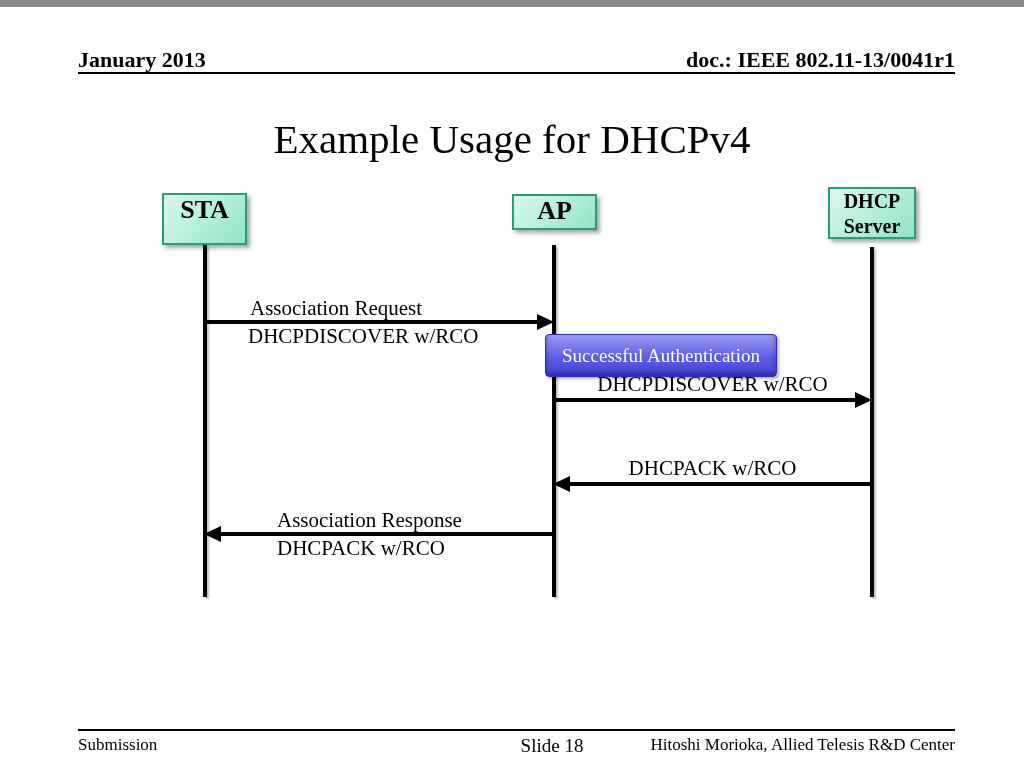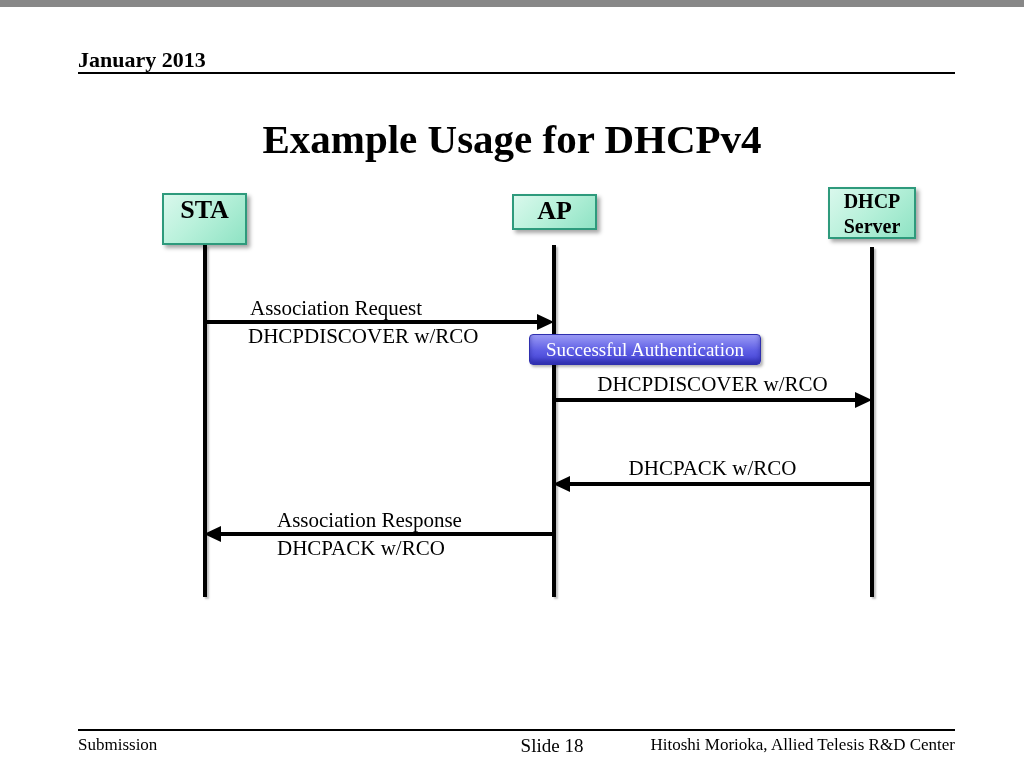--- a/index.html
+++ b/index.html
@@ -7,21 +7,21 @@
     position:relative; width:1024px; height:768px; background:#ffffff;
     font-family:"Liberation Serif", serif; color:#000; overflow:hidden;
     margin:7px auto;
   }
   
   .hdr-left  { position:absolute; left:78px;  top:40px; font-size:22px; font-weight:bold; white-space:nowrap; }
   .hdr-right { position:absolute; right:69px; top:40px; font-size:22px; font-weight:bold; white-space:nowrap; }
   .hdr-rule  { position:absolute; left:78px; top:65px; width:877px; height:2px; background:#000; }
   
   .title { position:absolute; left:0; top:108px; width:100%; text-align:center;
-           font-size:41px; font-weight:bold; margin:0; }
+           font-size:41px; font-weight:normal; margin:0; }
   
   .actor {
     position:absolute; box-sizing:border-box;
     background:linear-gradient(135deg,#d9f8ec 0%,#b9f1db 45%,#8fe3c4 100%);
     border:2px solid #2e9a7c;
     box-shadow:3px 3px 4px rgba(0,0,0,0.35);
     display:flex; align-items:flex-start; justify-content:center;
     text-align:center;
     font-weight:bold;
   }
@@ -48,39 +48,40 @@
   
   .msg { position:absolute; font-size:21px; white-space:nowrap; }
   .m1a { left:250px; top:289px; }
   .m1b { left:248px; top:317px; }
   .m2  { left:554px; top:365px; width:317px; text-align:center; }
   .m3  { left:554px; top:449px; width:317px; text-align:center; }
   .m4a { left:277px; top:501px; }
   .m4b { left:277px; top:529px; }
   
   .note {
-    position:absolute; left:529px; top:327px; width:232px; height:31px; box-sizing:border-box;
+    position:absolute; left:545px; top:327px; width:232px; height:43px; box-sizing:border-box;
     background:linear-gradient(180deg,#9a9af5 0%,#5d5de4 55%,#4444d6 100%);
     border:1px solid #2f2fae; border-radius:4px;
     box-shadow:inset 0 -4px 5px rgba(30,30,140,0.55), 2px 2px 3px rgba(0,0,0,0.3);
     color:#ffffff; font-size:19px;
     display:flex; align-items:center; justify-content:center; white-space:nowrap;
   }
   
   .ftr-rule   { position:absolute; left:78px; top:722px; width:877px; height:2px; background:#000; }
   .ftr-left   { position:absolute; left:78px;  top:728px; font-size:17px; white-space:nowrap; }
   .ftr-center { position:absolute; left:8px; width:100%; top:728px; font-size:19px; text-align:center;padding-left:32px; }
   .ftr-right  { position:absolute; right:69px; top:728px; font-size:17px; white-space:nowrap;text-align:center; }
 </style>
 </head>
 <body>
 
 <div class="slide">
 
   <span class="hdr-left">January 2013</span>
+  <span class="hdr-right">doc.: IEEE 802.11-13/0041r1</span>
   <div class="hdr-rule"></div>
 
   <h1 class="title">Example Usage for DHCPv4</h1>
 
   <div class="actor actor-sta">
     <span>STA</span>
   </div>
   <div class="actor actor-ap">
     <span>AP</span>
   </div>

